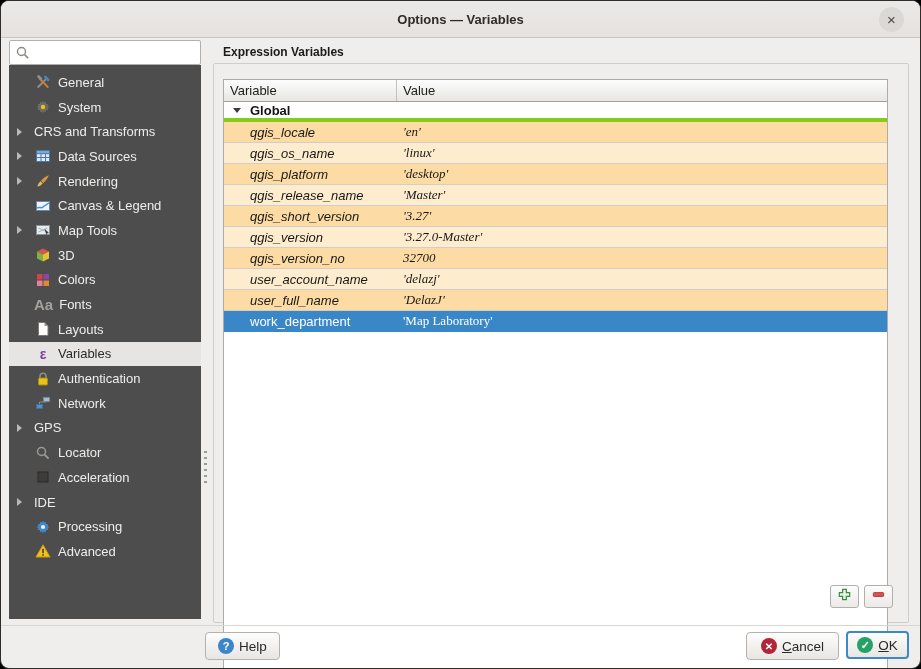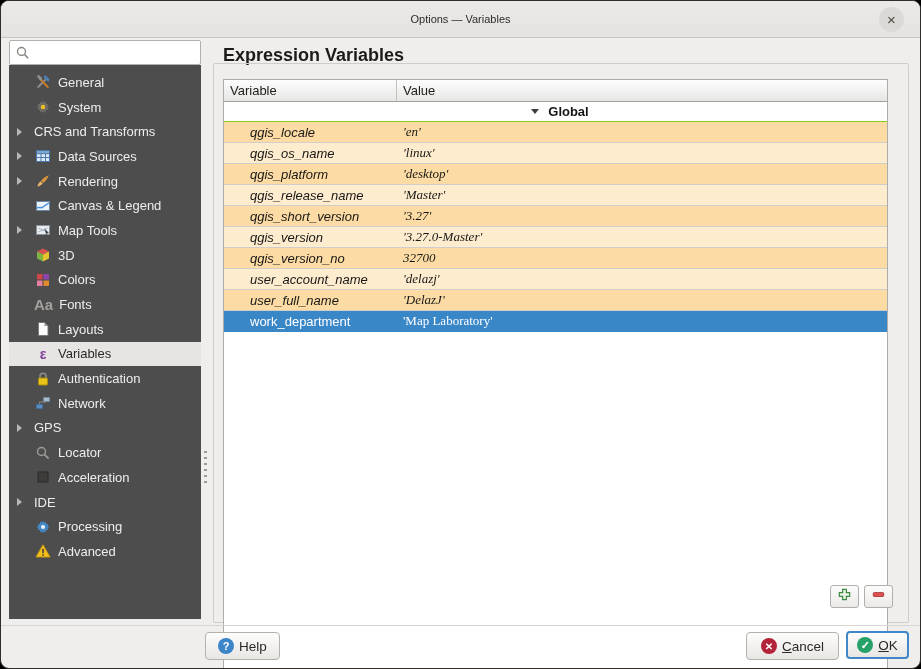--- a/index.html
+++ b/index.html
@@ -8,21 +8,21 @@
     position:relative; width:921px; height:669px; background:#f0eeec;
     border-radius:9px; overflow:hidden; border:1px solid #2f2c29;
   }
   
   .titlebar {
     position:absolute; top:0; left:0; right:0; height:37px;
     background:linear-gradient(#ebe9e7,#e5e2df);
     border-bottom:1px solid #c9c5c1;
     display:flex; align-items:center; justify-content:center;
   }
-  .title { font-size:11px; font-weight:normal; color:#2e2b28; }
+  .title { font-size:13px; font-weight:bold; color:#2e2b28; }
   .close-btn {
     position:absolute; right:16px; top:6px; width:25px; height:25px; border-radius:50%;
     background:#dbd8d5; color:#4a4740; font-size:15px; line-height:25px; text-align:center;
     cursor:pointer;
   }
   
   .search-box {
     position:absolute; left:8px; top:39px; width:192px; height:25px;
     background:#fff; border:1px solid #b3b0ac; border-radius:2px;
     display:flex; align-items:center; padding-left:4px;
@@ -41,35 +41,35 @@
   }
   .side-item.selected { background:#e7e5e3; color:#2b2927; }
   .arr { flex:0 0 19px; display:flex; align-items:center; }
   .tri-right { width:0; height:0; border-left:5px solid #b8b8b8; border-top:4px solid transparent; border-bottom:4px solid transparent; margin-left:2px; }
   .sicon { flex:0 0 18px; height:16px; margin-right:6px; display:flex; align-items:center; justify-content:center; }
   .sicon svg { width:16px; height:16px; }
   .txticon { font-size:15px; font-weight:bold; }
   .splitter-dots { position:absolute; left:203px; top:450px; width:3px; height:34px;
     background:repeating-linear-gradient(#9a9a9a 0 2px, transparent 2px 6px); }
   
-  .panel-title { position:absolute; left:222px; top:44px; font-size:18px; font-weight:bold; color:#1d1b19; }
+  .panel-title { position:absolute; left:222px; top:44px; font-size:12px; font-weight:bold; color:#1d1b19; }
   .groupbox { position:absolute; left:212px; top:62px; width:696px; height:560px;
     border:1px solid #d0ccc8; border-radius:2px; }
   
   .vtable {
     position:absolute; left:222px; top:78px; width:665px; height:636px;
     background:#fff; border:1px solid #aeaca9; display:flex; flex-direction:column;
     font-size:13px; overflow:hidden;
   }
   .thead { display:flex; height:22px; flex:0 0 22px; background:linear-gradient(#fdfdfd,#e7e6e5);
     border-bottom:1px solid #a3a19e; color:#21201e; }
   .th { padding:3px 6px 0 6px; }
   .th.var { width:173px; flex:0 0 173px; border-right:1px solid #c3c1be; }
   .grow { display:flex; height:20px; flex:0 0 20px; align-items:center;
-    border-bottom:1px solid #84cc16; font-weight:bold; color:#141414; background:#fff;justify-content:center; }
+    border-bottom:4px solid #84cc16; font-weight:bold; color:#141414; background:#fff; }
   .tri-down { width:0; height:0; border-top:5px solid #3e3c3a; border-left:4px solid transparent;
     border-right:4px solid transparent; margin-left:10px; }
   .grow span { margin-left:9px; }
   .trow { display:flex; height:21px; flex:0 0 21px; align-items:center;
     border-bottom:1px solid #d0cecb; font-style:italic; color:#181716; cursor:default; }
   .trow .cvar { width:173px; flex:0 0 173px; padding-left:26px; overflow:hidden; white-space:nowrap; }
   .trow .cval { padding-left:6px; white-space:nowrap;font-family:Liberation Serif, serif; }
   .trow.dark  { background:#fcdca4; }
   .trow.light { background:#fdeccd; }
   .trow.selected { background:#3a87c8; color:#ffffff; font-style:normal; border-bottom-color:#3a87c8; }

